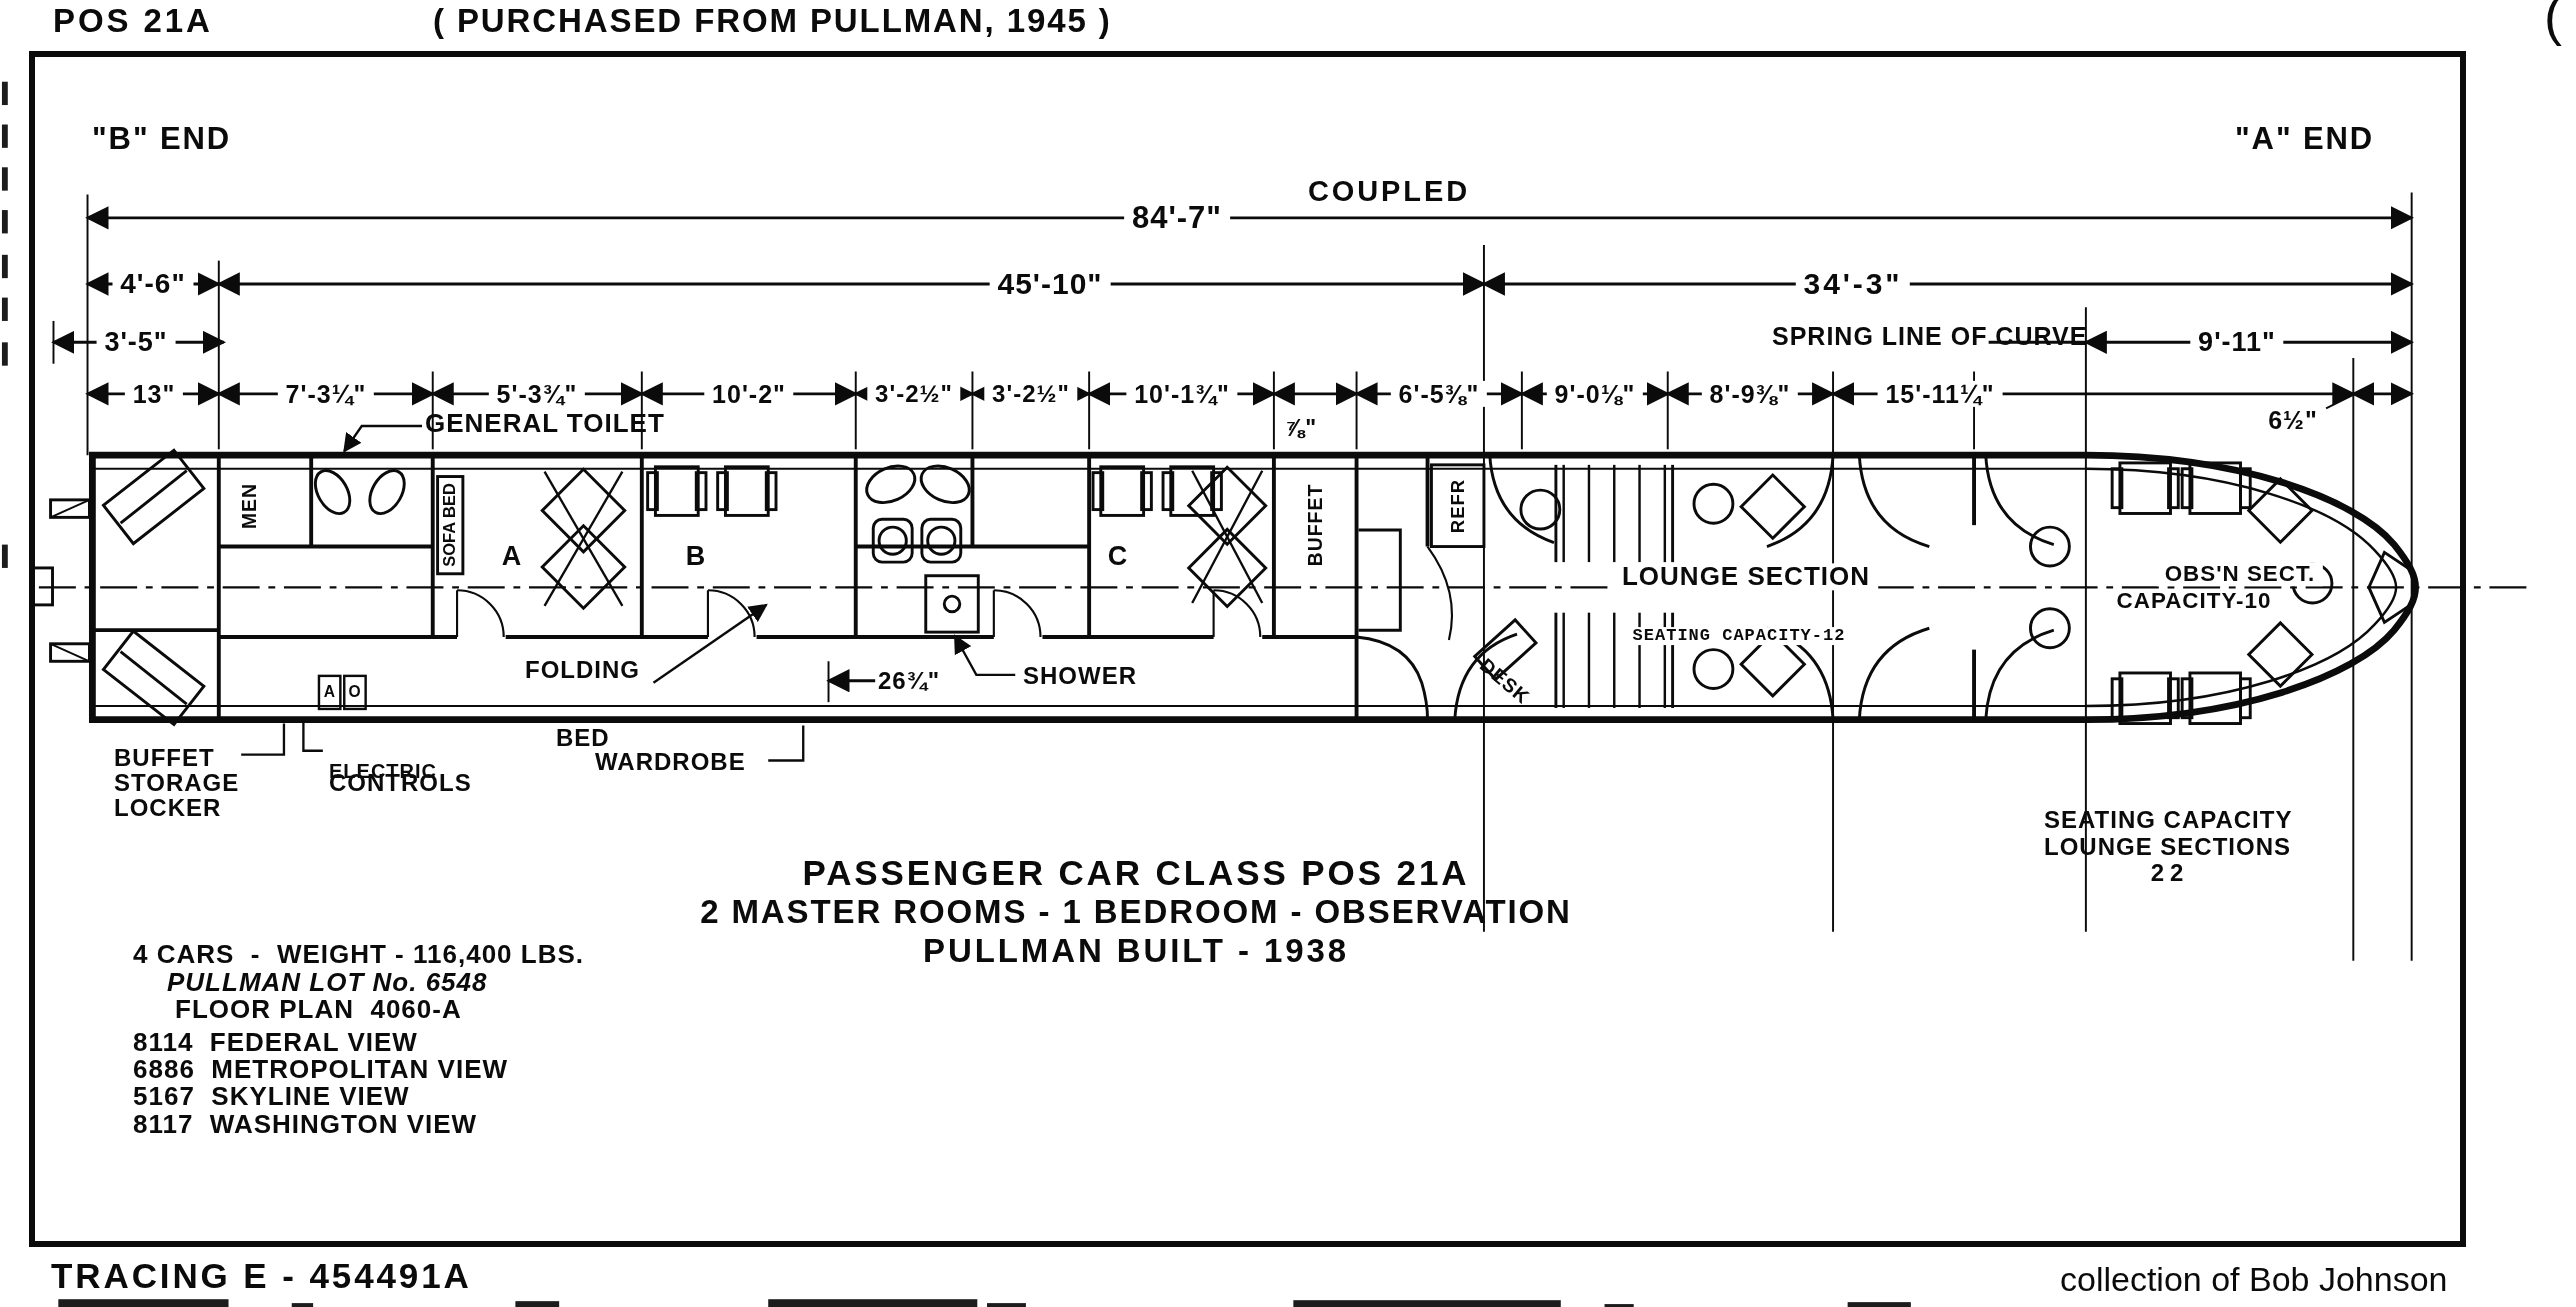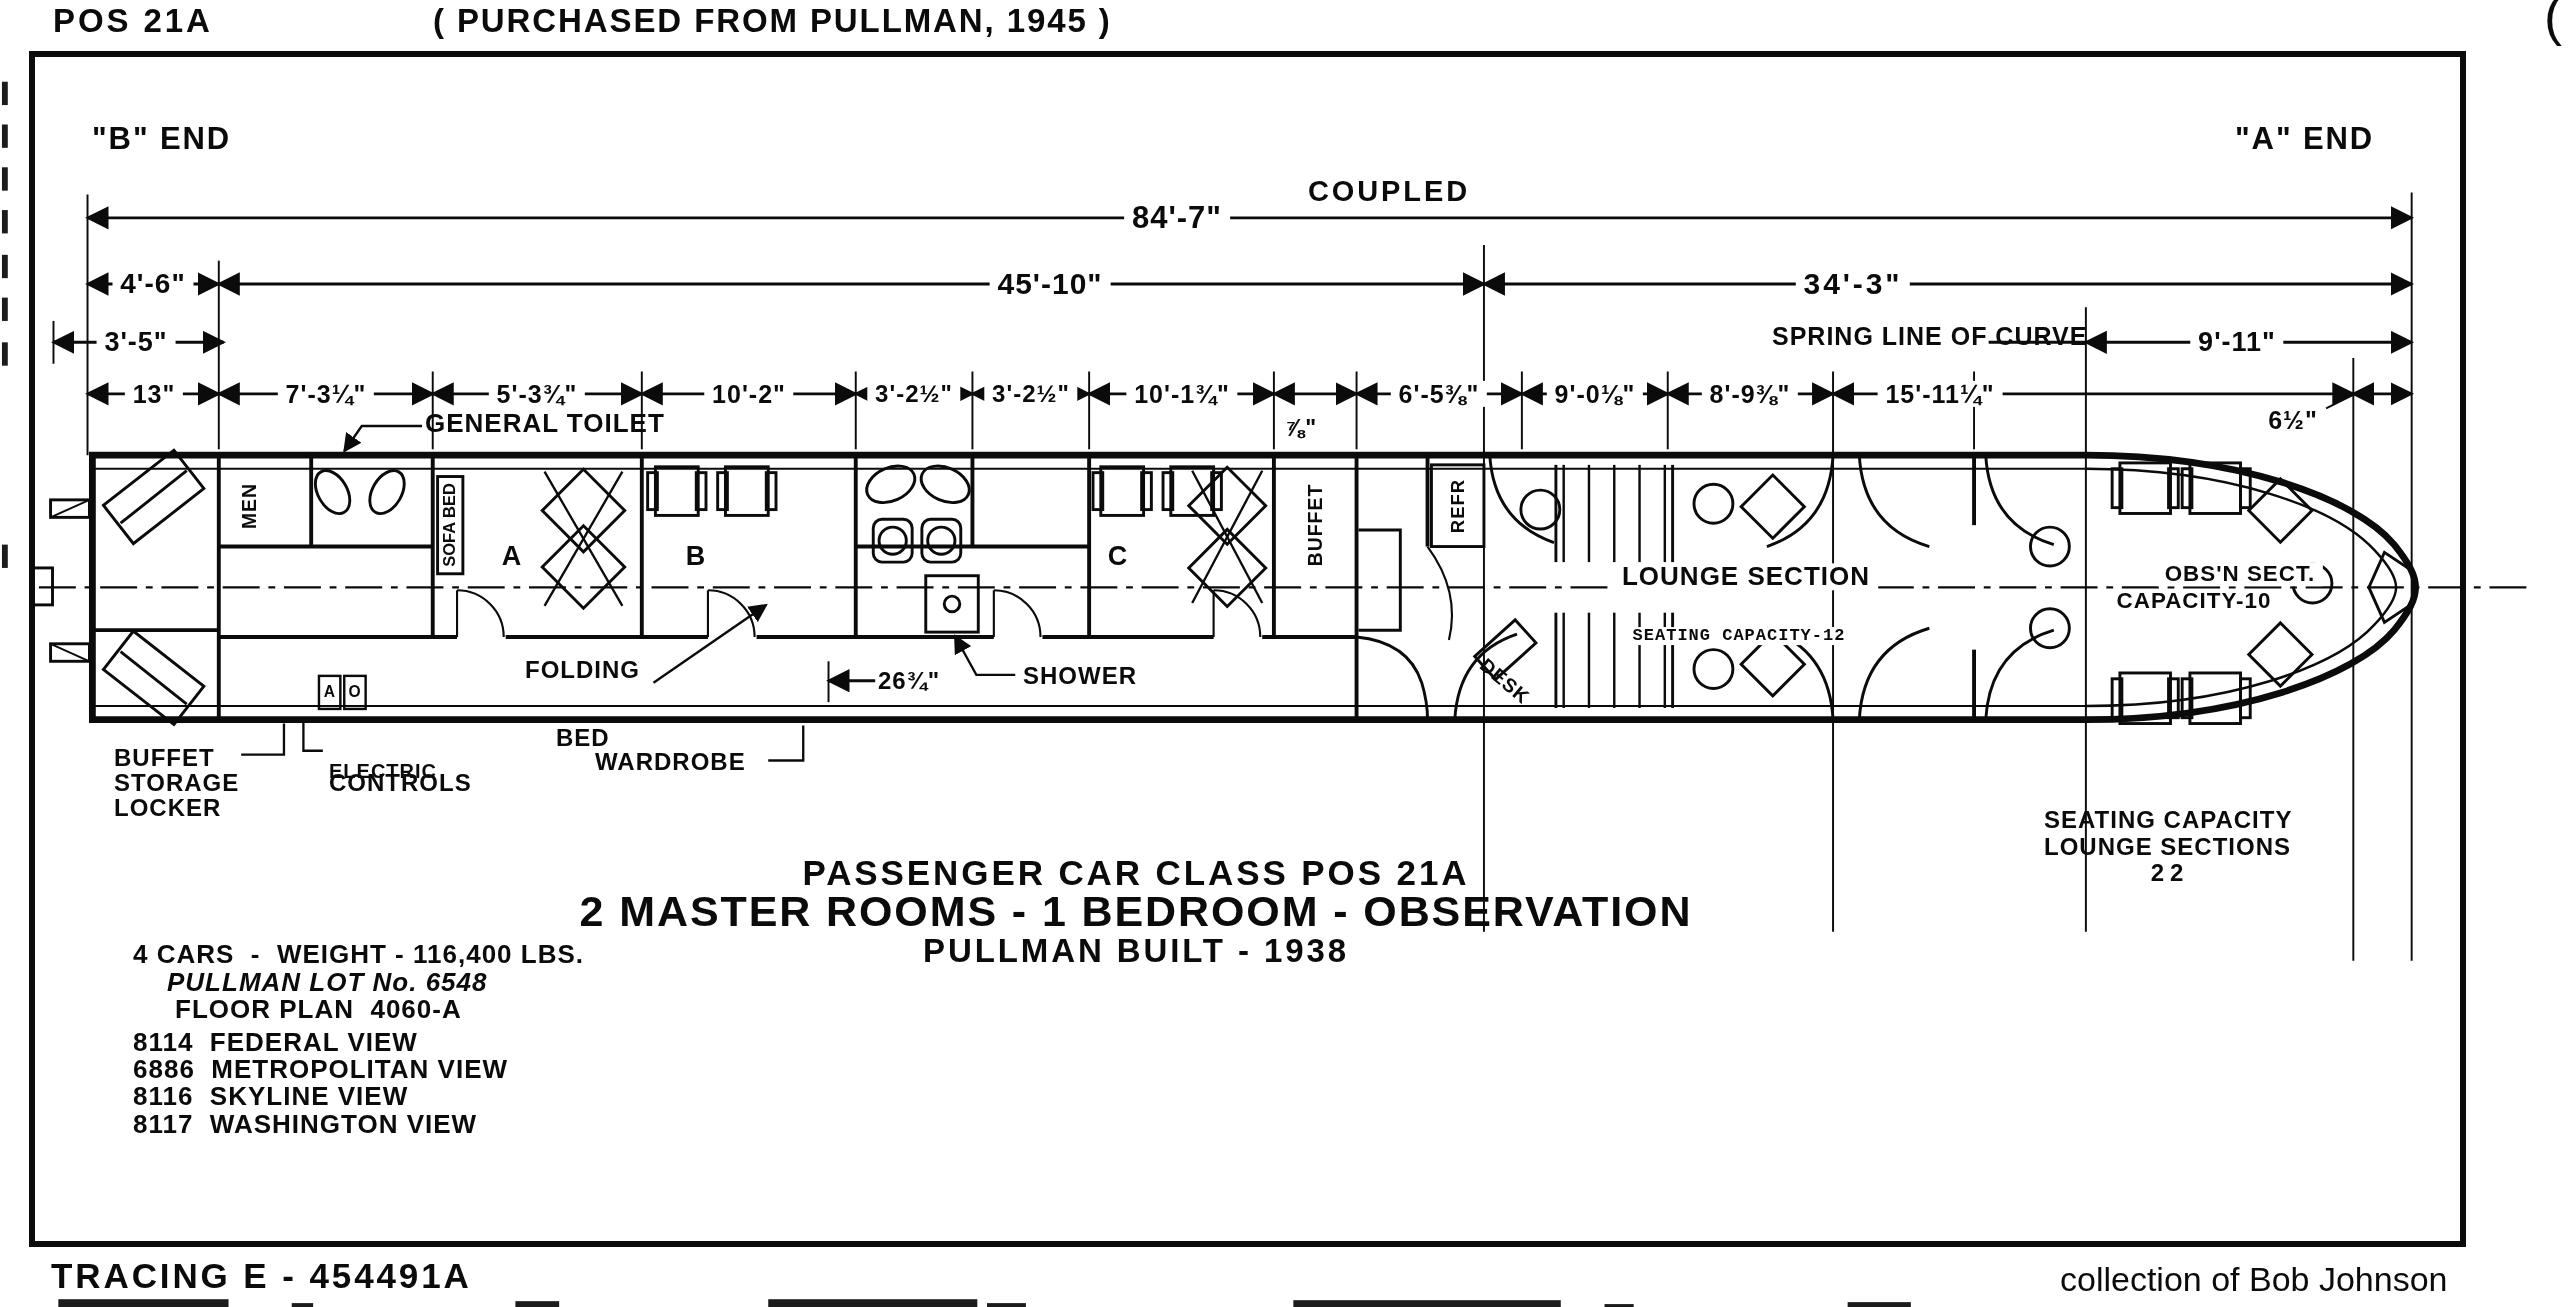--- a/index.html
+++ b/index.html
@@ -322,29 +322,29 @@
   <div class="lbl" style="left:556px;top:683px;font-size:24px;margin-top:42px;">BED</div>
   <div class="lbl" style="left:1023px;top:663px;font-size:24px;">SHOWER</div>
   <div class="lbl" style="left:595px;top:749px;font-size:24px;">WARDROBE</div>
   <div class="lbl" style="left:114px;top:745px;font-size:24px;">BUFFET</div>
   <div class="lbl" style="left:114px;top:770px;font-size:24px;">STORAGE</div>
   <div class="lbl" style="left:114px;top:795px;font-size:24px;">LOCKER</div>
   <div class="lbl" style="left:329px;top:761px;font-size:20px;">ELECTRIC</div>
   <div class="lbl" style="left:329px;top:770px;font-size:24px;">CONTROLS</div>
 
   <div class="lbl c" style="left:1136px;top:873px;font-size:35px;letter-spacing:2.9px;">PASSENGER CAR CLASS POS 21A</div>
-  <div class="lbl c" style="left:1136px;top:912px;font-size:43px;letter-spacing:1.9px;">2 MASTER ROOMS - 1 BEDROOM - OBSERVATION</div>
+  <div class="lbl c" style="left:1136px;top:912px;font-size:33px;letter-spacing:1.9px;">2 MASTER ROOMS - 1 BEDROOM - OBSERVATION</div>
   <div class="lbl c" style="left:1136px;top:951px;font-size:33px;letter-spacing:2.9px;">PULLMAN BUILT - 1938</div>
 
   <div class="lbl" style="left:133px;top:941px;font-size:26px;">4 CARS  -  WEIGHT - 116,400 LBS.</div>
   <div class="lbl" style="left:167px;top:969px;font-size:26px;font-style:italic;">PULLMAN LOT No. 6548</div>
   <div class="lbl" style="left:175px;top:996px;font-size:26px;">FLOOR PLAN  4060-A</div>
   <div class="lbl" style="left:133px;top:1029px;font-size:26px;">8114  FEDERAL VIEW</div>
   <div class="lbl" style="left:133px;top:1056px;font-size:26px;">6886  METROPOLITAN VIEW</div>
-  <div class="lbl" style="left:133px;top:1083px;font-size:26px;">8116  SKYLINE VIEW</div>
+  <div class="lbl" style="left:133px;top:1083px;font-size:26px;">5167  SKYLINE VIEW</div>
   <div class="lbl" style="left:133px;top:1111px;font-size:26px;">8117  WASHINGTON VIEW</div>
 
   <div class="lbl" style="left:2044px;top:807px;font-size:24px;">SEATING CAPACITY</div>
   <div class="lbl" style="left:2044px;top:834px;font-size:24px;">LOUNGE SECTIONS</div>
   <div class="lbl c" style="left:2170px;top:873px;font-size:24px;letter-spacing:5.8px;">22</div>
 
   <div class="lbl" style="left:51px;top:1258px;font-size:35px;letter-spacing:2.9px;">TRACING E - 454491A</div>
   <div class="lbl thin" style="left:2060px;top:1262px;font-size:34px;">collection of Bob Johnson</div>
 
 </div>

